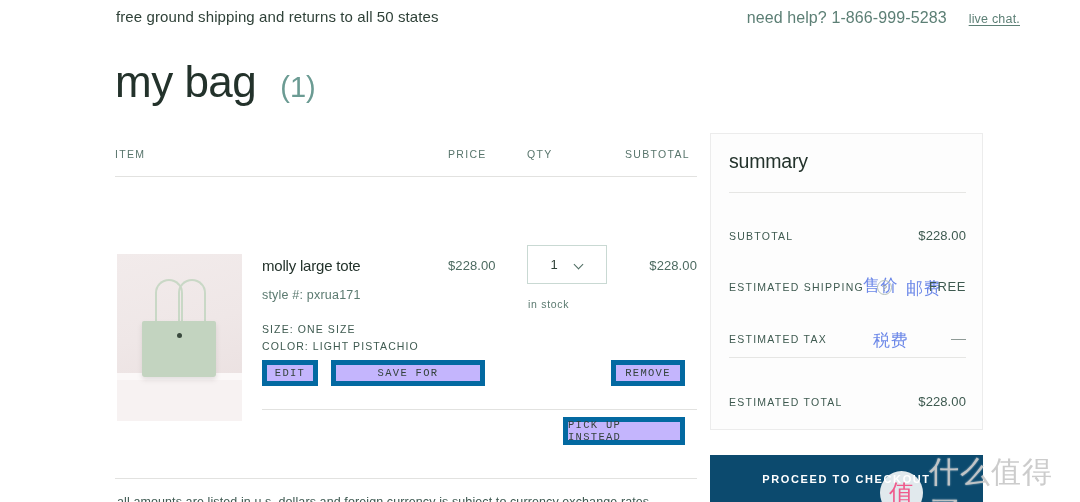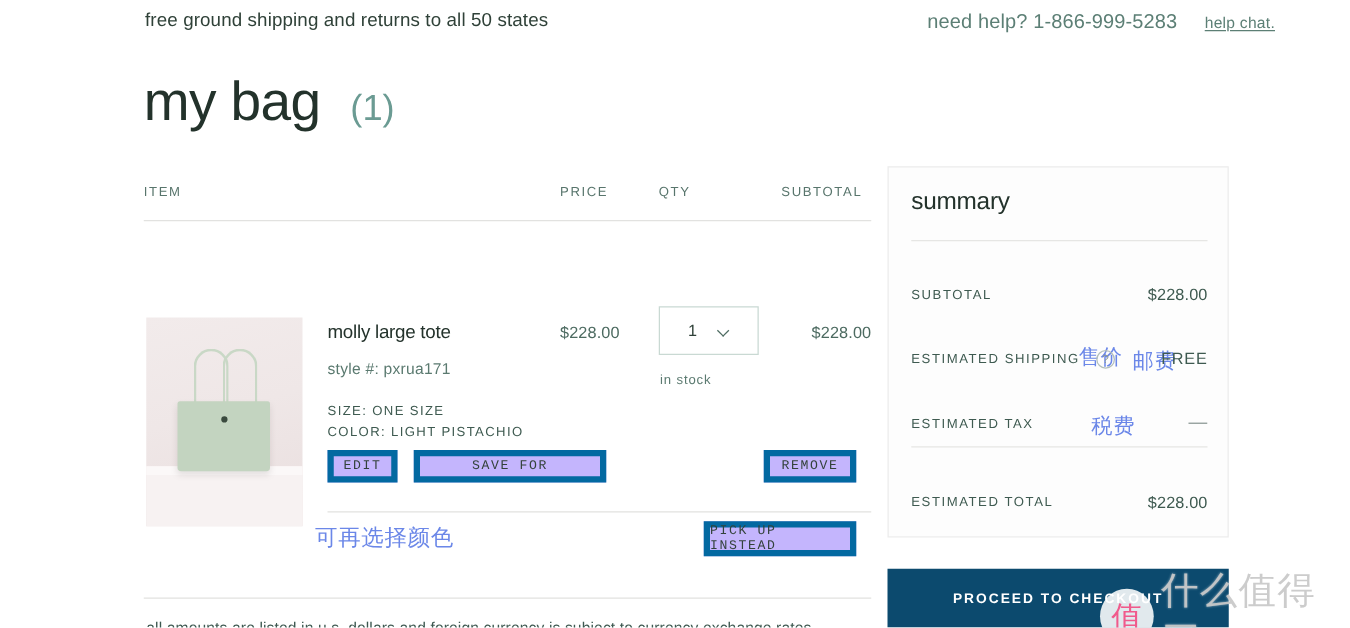--- a/index.html
+++ b/index.html
@@ -490,21 +490,21 @@
 </style>
 </head>
 <body>
 
 <div class="page">
 
   <div class="topbar">
     <div class="topbar-left">free ground shipping and returns to all 50 states</div>
     <div class="topbar-right">
       <span class="need-help">need help? 1-866-999-5283</span>
-      <span class="live-chat">help chat.</span>
+      <span class="live-chat">live chat.</span>
     </div>
   </div>
 
   <h1 class="page-title">
     <span>my bag</span>
     <span class="count">(1)</span>
   </h1>
 
   <div class="cart">
 
@@ -538,21 +538,20 @@
       <div class="in-stock">in stock</div>
 
       <div class="subtotal-cell">$228.00</div>
 
       <div class="btn btn-edit">EDIT</div>
       <div class="btn btn-save">SAVE FOR</div>
       <div class="btn btn-remove">REMOVE</div>
 
       <div class="row-divider"></div>
 
-      <div class="note-color">可再选择颜色</div>
 
       <div class="btn btn-pickup">PICK UP INSTEAD</div>
 
       <div class="bottom-divider"></div>
 
       <div class="fine-print">all amounts are listed in u.s. dollars and foreign currency is subject to currency exchange rates.</div>
     </div>
   </div>
 
   <div class="summary">

